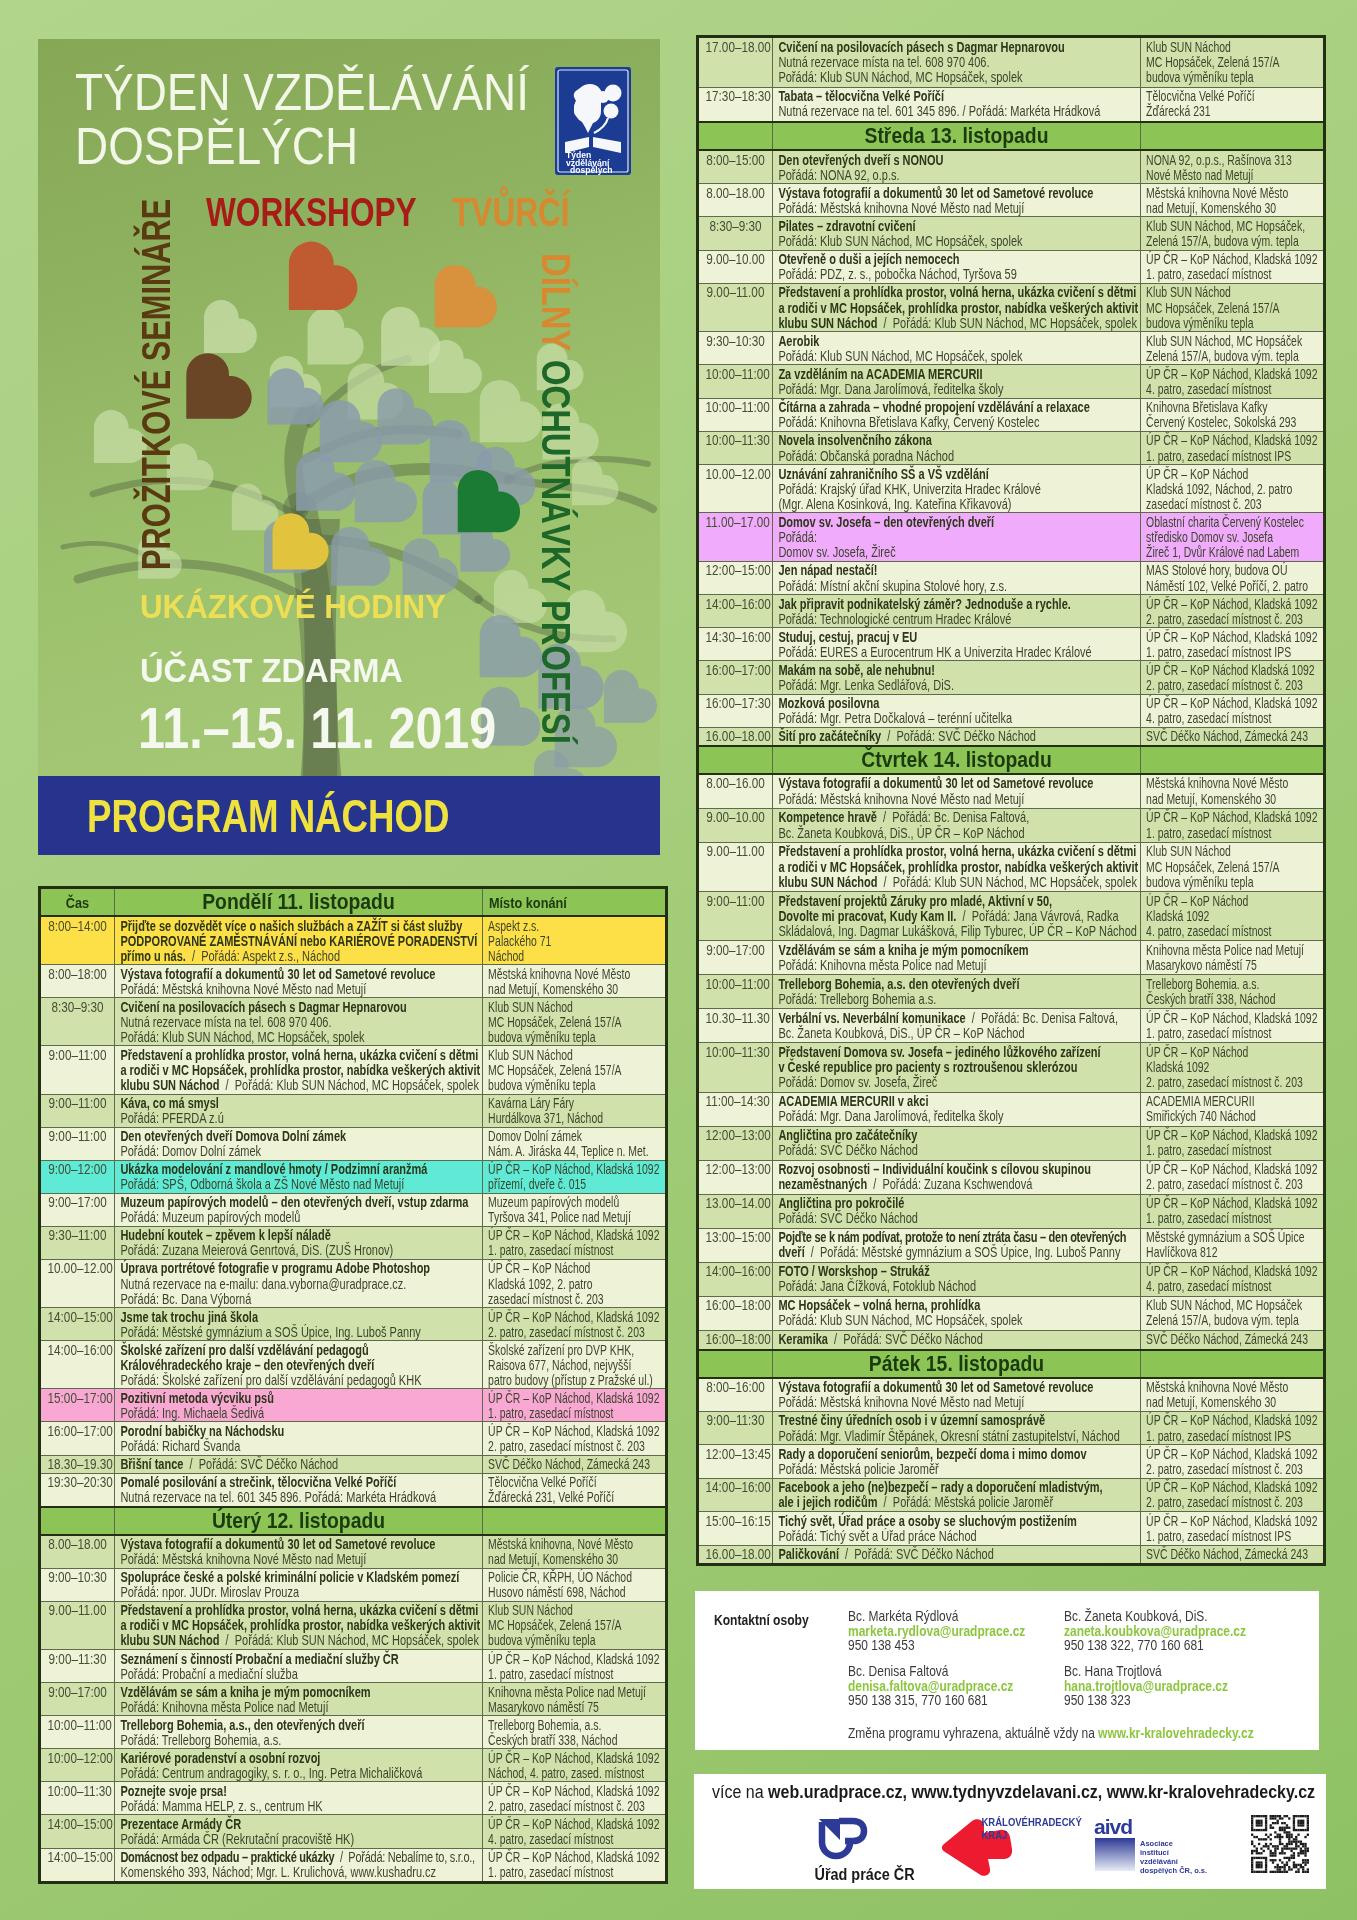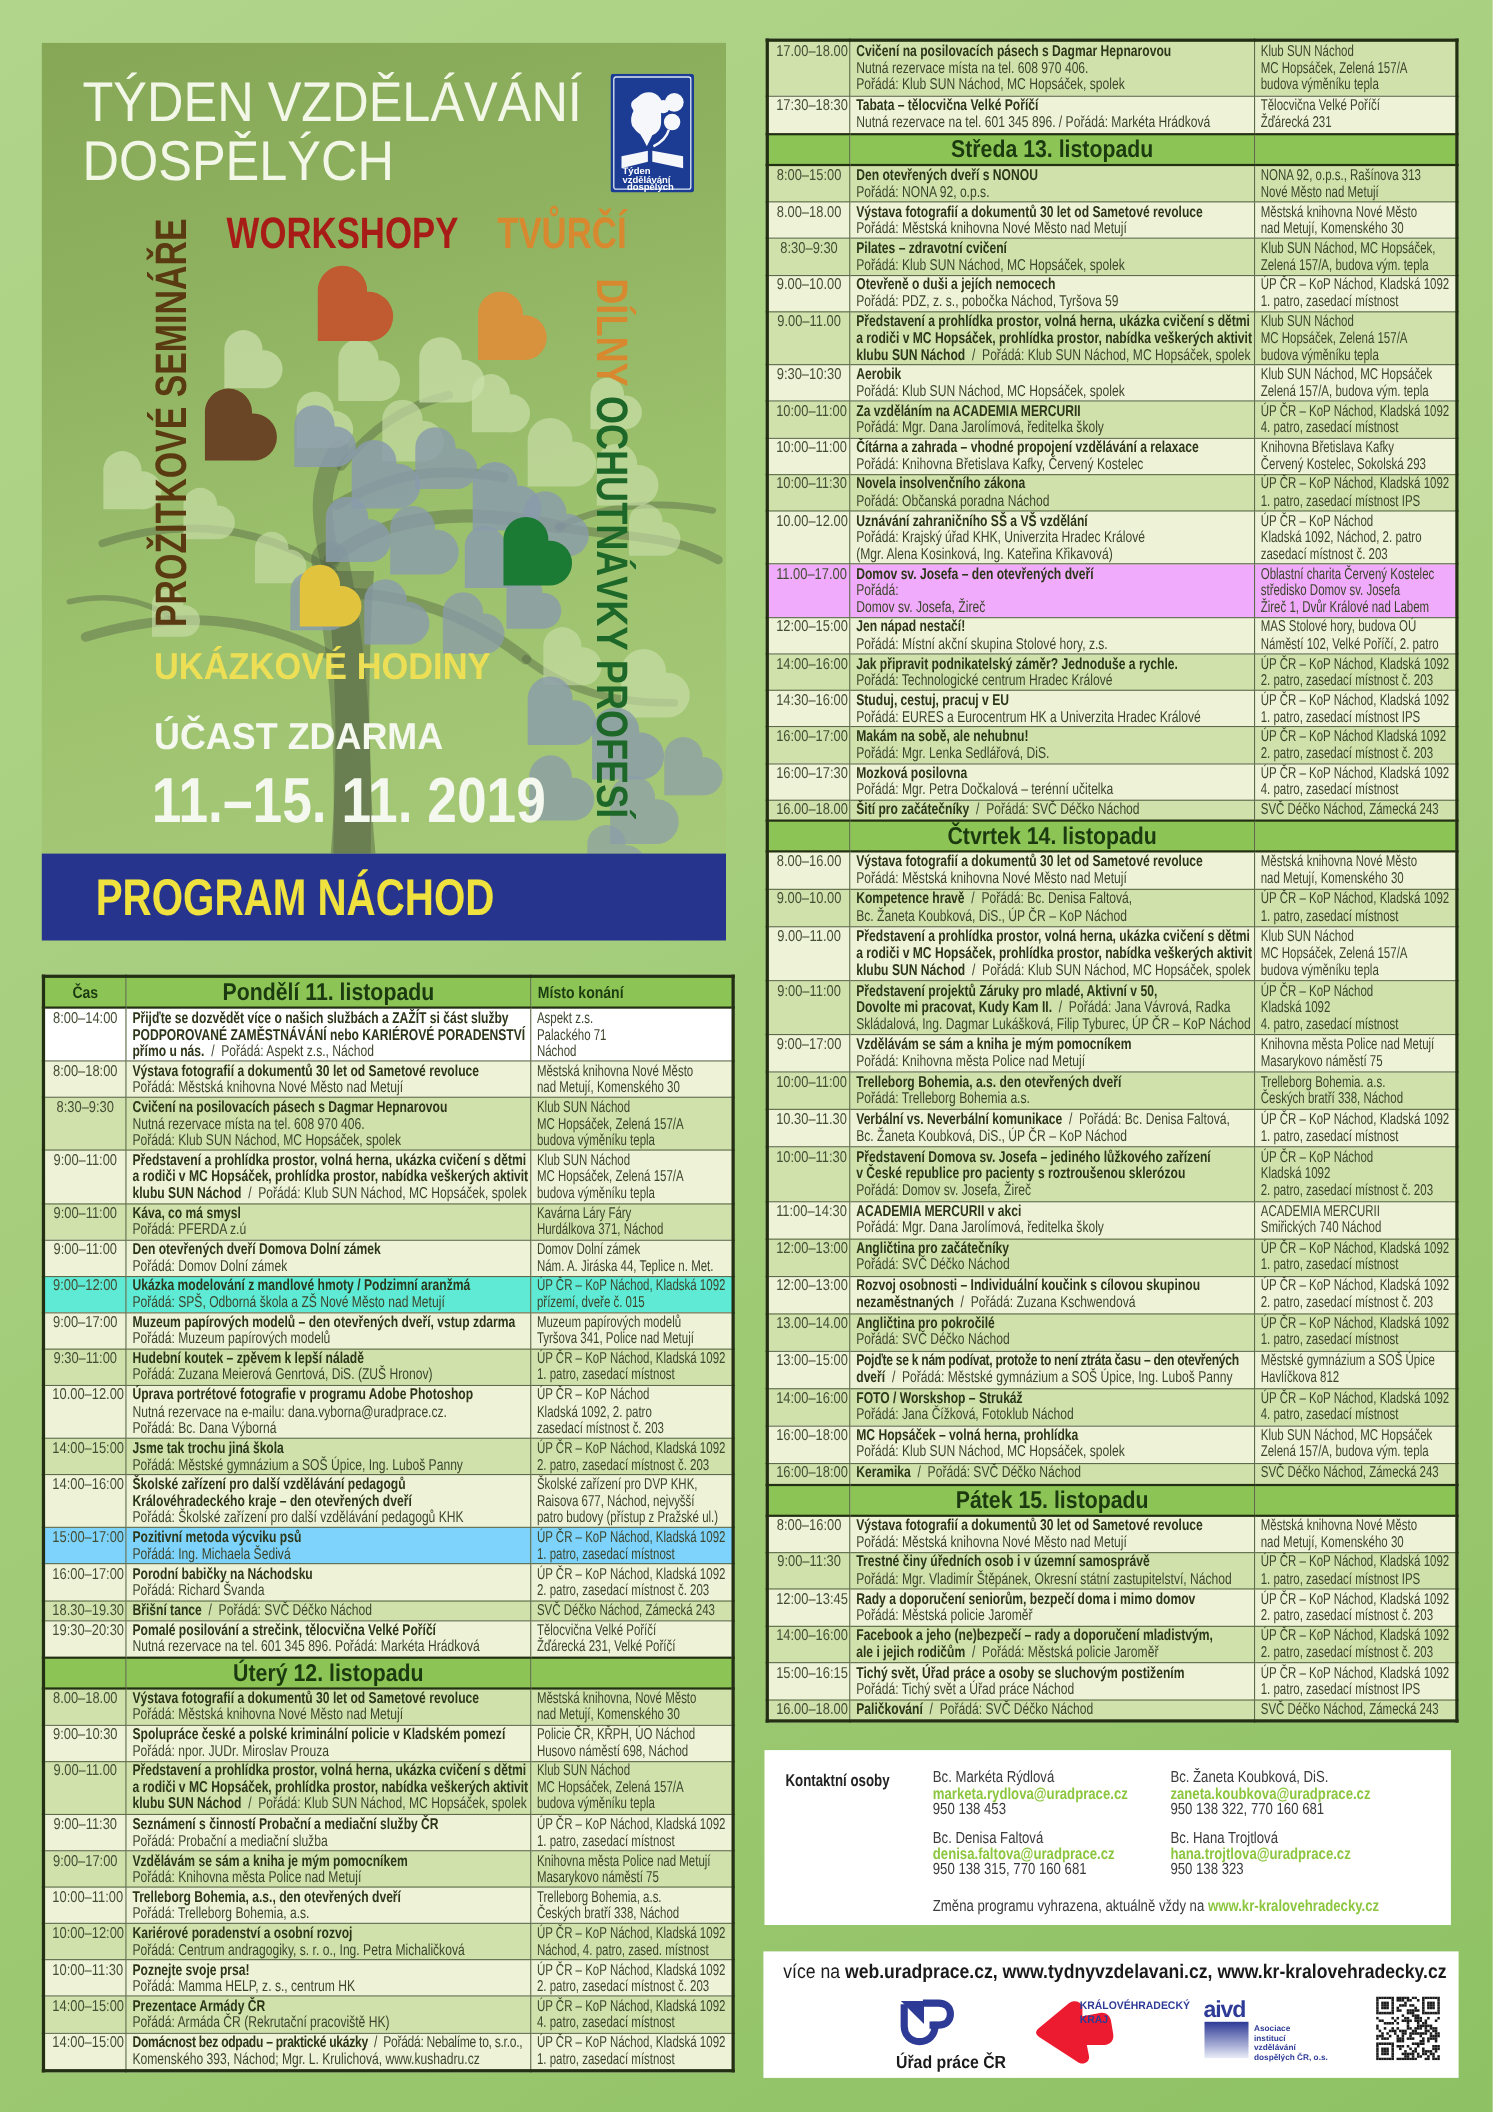--- a/index.html
+++ b/index.html
@@ -183,21 +183,21 @@
           <div class="chd">Čas</div>
         </td>
         <td>
           <div class="dht">Pondělí 11. listopadu</div>
         </td>
         <td>
           <div class="chd2">Místo konání</div>
         </td>
       </tr>
 
-<tr class="r " style="background:#ffffff">
+<tr class="r " style="background:#fde047">
         <td class="tc">
           <div class="tq">8:00–14:00</div>
         </td>
         <td class="dc">
           <div class="sq"><b>Přijďte se dozvědět více o našich službách a ZAŽÍT si část služby<br>PODPOROVANÉ ZAMĚSTNÁVÁNÍ nebo KARIÉROVÉ PORADENSTVÍ<br>přímo u nás.</b> &nbsp;/&nbsp; Pořádá: Aspekt z.s., Náchod</div>
         </td>
         <td class="pc">
           <div class="sp">Aspekt z.s.<br>Palackého 71<br>Náchod</div>
         </td>
       </tr>
@@ -327,21 +327,21 @@
           <div class="tq">14:00–16:00</div>
         </td>
         <td class="dc">
           <div class="sq"><b>Školské zařízení pro další vzdělávání pedagogů<br>Královéhradeckého kraje – den otevřených dveří</b><br>Pořádá: Školské zařízení pro další vzdělávání pedagogů KHK</div>
         </td>
         <td class="pc">
           <div class="sp">Školské zařízení pro DVP KHK,<br>Raisova 677, Náchod, nejvyšší<br>patro budovy (přístup z Pražské ul.)</div>
         </td>
       </tr>
 
-<tr class="r " style="background:#7dd3fc">
+<tr class="r " style="background:#f9a8d4">
         <td class="tc">
           <div class="tq">15:00–17:00</div>
         </td>
         <td class="dc">
           <div class="sq"><b>Pozitivní metoda výcviku psů</b><br>Pořádá: Ing. Michaela Šedivá</div>
         </td>
         <td class="pc">
           <div class="sp">ÚP ČR – KoP Náchod, Kladská 1092<br>1. patro, zasedací místnost</div>
         </td>
       </tr>

